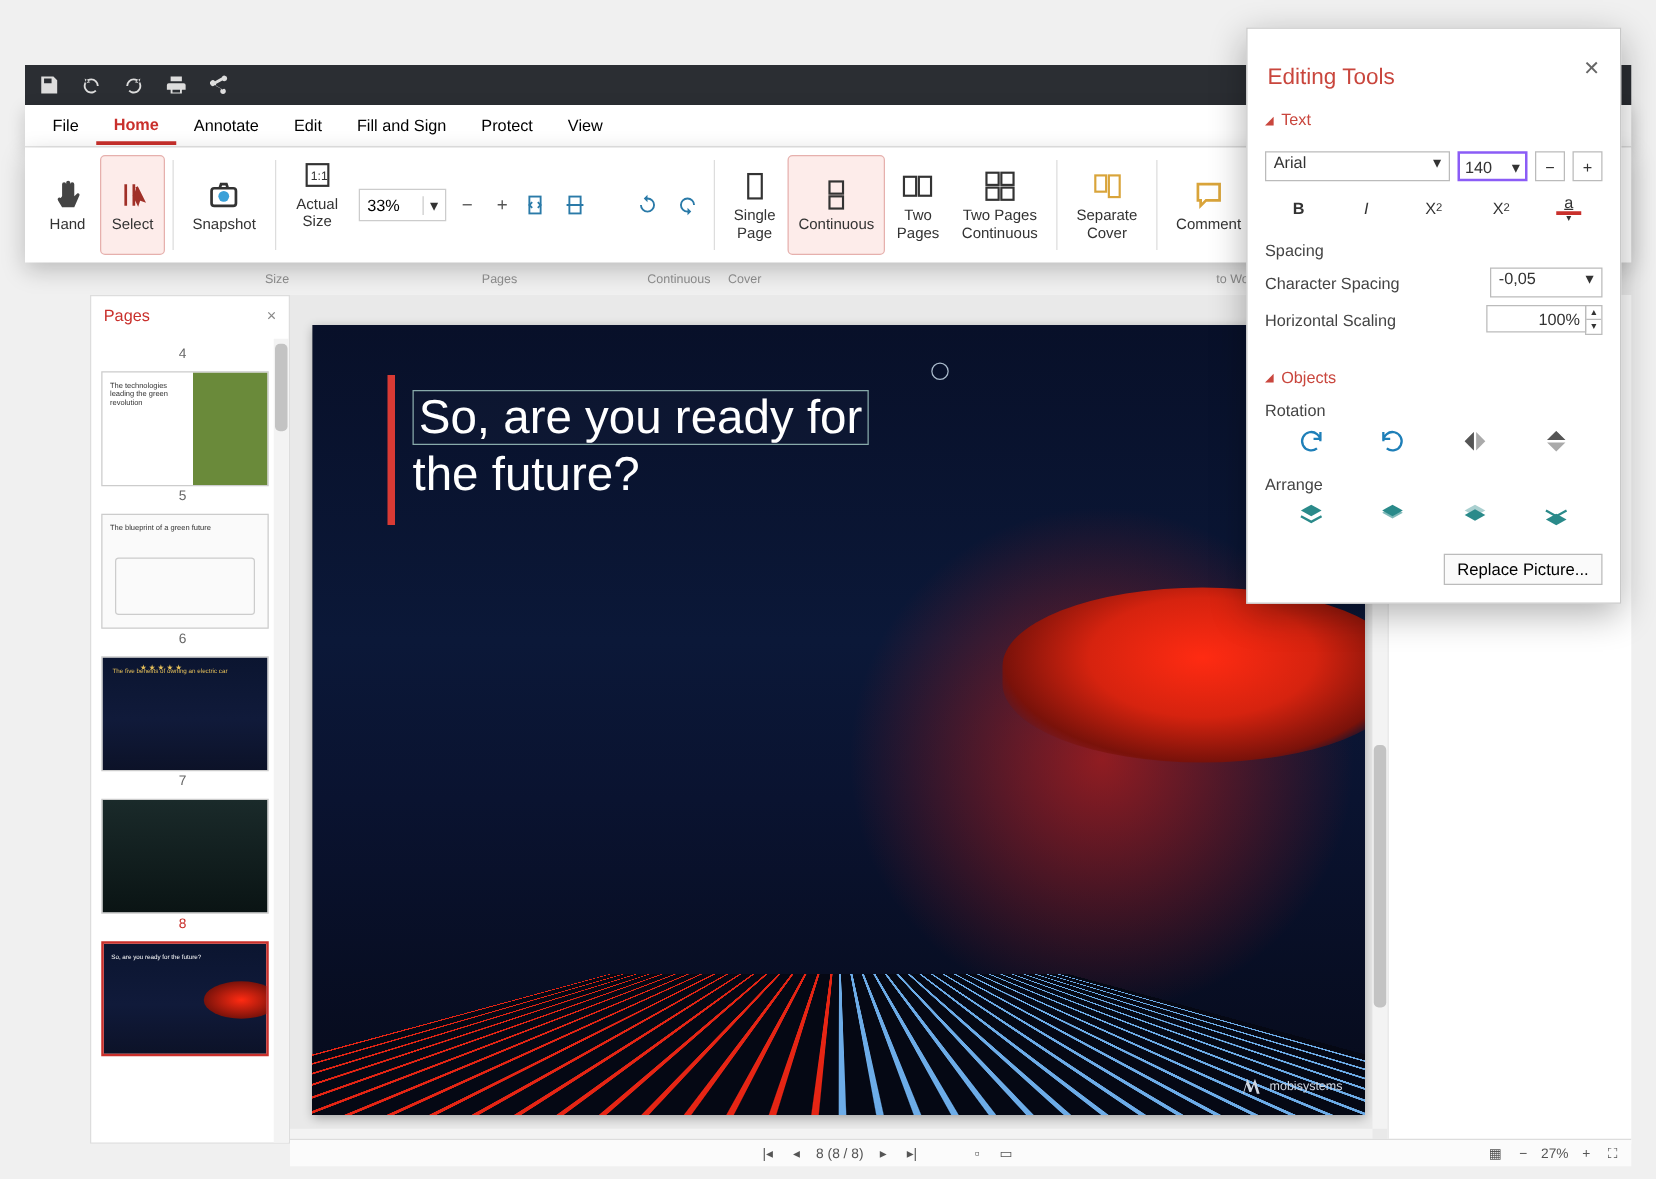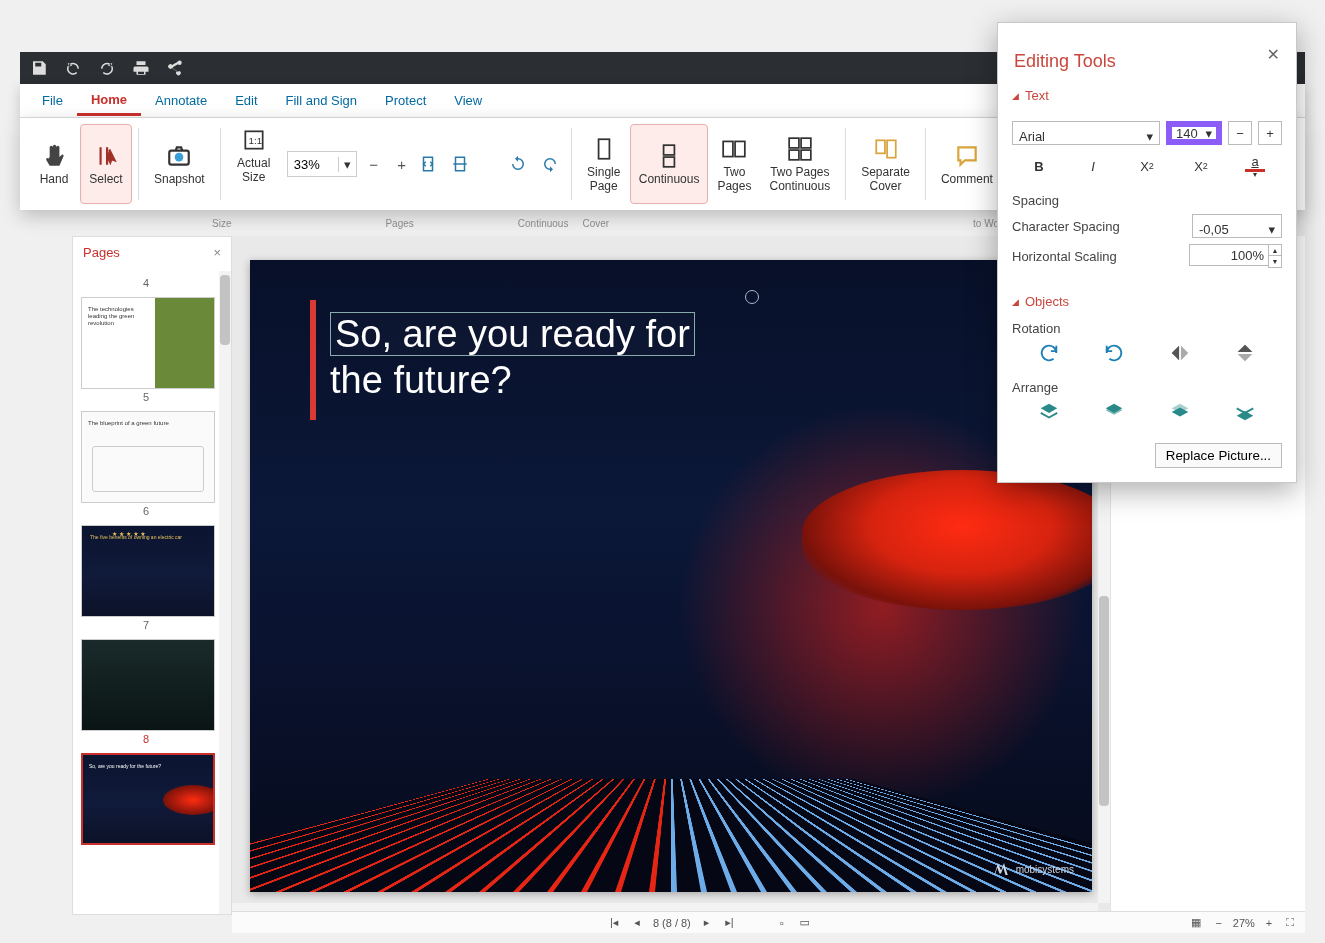--- a/index.html
+++ b/index.html
@@ -6,21 +6,21 @@
   body { font-family: "Segoe UI", Arial, sans-serif; font-size: 13px; background: #f0f0f0; color: #333; width: 1325px; height: 943px; overflow: hidden; position: relative; }
 
   
   .titlebar { position: absolute; left: 20px; top: 52px; right: 20px; height: 32px; background: #2b2e33; color: #fff; display: flex; align-items: center; padding: 0 10px; }
   .titlebar .qat { display: flex; gap: 16px; align-items: center; }
   .titlebar .qat svg { width: 18px; height: 18px; fill: #ddd; }
   .titlebar .doc-title { flex: 1; text-align: right; color: #fff; font-size: 13px; }
 
   
   .menubar { position: absolute; left: 20px; top: 84px; right: 20px; height: 34px; background: #fff; display: flex; align-items: center; padding: 0 8px; border-bottom: 1px solid #ddd; box-shadow: 0 4px 14px rgba(0,0,0,0.18); }
-  .menubar .tab { padding: 6px 14px; cursor: pointer; color: #0369a1; }
+  .menubar .tab { padding: 6px 14px; cursor: pointer; color: #000000; }
   .menubar .tab.active { color: #c9302c; font-weight: 600; border-bottom: 3px solid #c9302c; }
 
   
   .ribbon { position: absolute; left: 20px; top: 118px; right: 20px; height: 92px; background: #fff; display: flex; align-items: stretch; padding: 6px 8px; box-shadow: 0 6px 18px rgba(0,0,0,0.22); }
   .rbtn { display: flex; flex-direction: column; align-items: center; justify-content: center; padding: 4px 8px; border: 1px solid transparent; border-radius: 4px; gap: 3px; min-width: 52px; cursor: pointer; font-size: 12px; }
   .rbtn.selected { background: #fdecea; border-color: #e6b0ad; }
   .rbtn.disabled { opacity: 0.45; }
   .rbtn svg { width: 26px; height: 26px; }
   .rsep { width: 1px; background: #ddd; margin: 4px 6px; }
   .zoom-box { display: flex; align-items: center; border: 1px solid #ccc; height: 26px; }
@@ -71,22 +71,22 @@
 
   
   .panel { position:absolute; right:28px; top:22px; width:300px; background:#fff; border:1px solid #c8c8c8; box-shadow: 0 8px 28px rgba(0,0,0,0.32); }
   .panel-hdr { display:flex; align-items:center; justify-content:space-between; padding:14px 16px 10px; }
   .panel-hdr h3 { color:#c9463d; font-weight: 400; font-size:18px;margin-top:14px; }
   .panel-hdr .x { color:#666; cursor:pointer; font-size:16px; }
   .section-hdr { display:flex; align-items:center; gap:6px; color:#c9463d; padding: 6px 14px; font-size:13px; cursor:pointer; }
   .section-hdr .tri { font-size: 9px; color:#c9463d; }
   .panel-body { padding: 6px 14px 14px; }
   .row { display:flex; align-items:center; gap:6px; margin:6px 0; }
-  .select { flex:1; border:1px solid #bbb; height:24px; display:flex; align-items:flex-end; justify-content:space-between; padding:0 6px; background:#fff; cursor:pointer; }
-  .numbox { width:56px; border:6px solid #8b5cf6; height:24px; display:flex; align-items:center; justify-content:space-between; padding:0 4px; cursor:pointer; }
+  .select { flex:1; border:1px solid #bbb; height:24px; display:flex; align-items:flex-start; justify-content:space-between; padding:0 6px; background:#fff; cursor:pointer; }
+  .numbox { width:56px; border:2px solid #8b5cf6; height:24px; display:flex; align-items:center; justify-content:space-between; padding:0 4px; cursor:pointer; }
   .sq { width:24px; height:24px; border:1px solid #bbb; display:flex; align-items:center; justify-content:center; cursor:pointer; background:#fff; }
   .fmt-row { display:flex; gap:0; margin:6px 0; }
   .fmt { flex:1; height:30px; display:flex; align-items:center; justify-content:center; cursor:pointer; color:#333; }
   .lbl { color:#444; font-size:13px; }
   .field { border:1px solid #bbb; height:22px; padding:0 4px; display:flex; align-items:center; justify-content:flex-end; min-width:80px; }
   .spin { width:14px; display:flex; flex-direction:column; border:1px solid #bbb; margin-left:-1px; }
   .spin div { height:11px; font-size:7px; text-align:center; line-height:11px; cursor:pointer; border-bottom:1px solid #bbb; }
   .spin div:last-child{border:none;}
   .icon-row { display:flex; justify-content:space-around; padding:6px 4px; }
   .icon-row .ib { cursor:pointer; color:#2a8a8a; }

